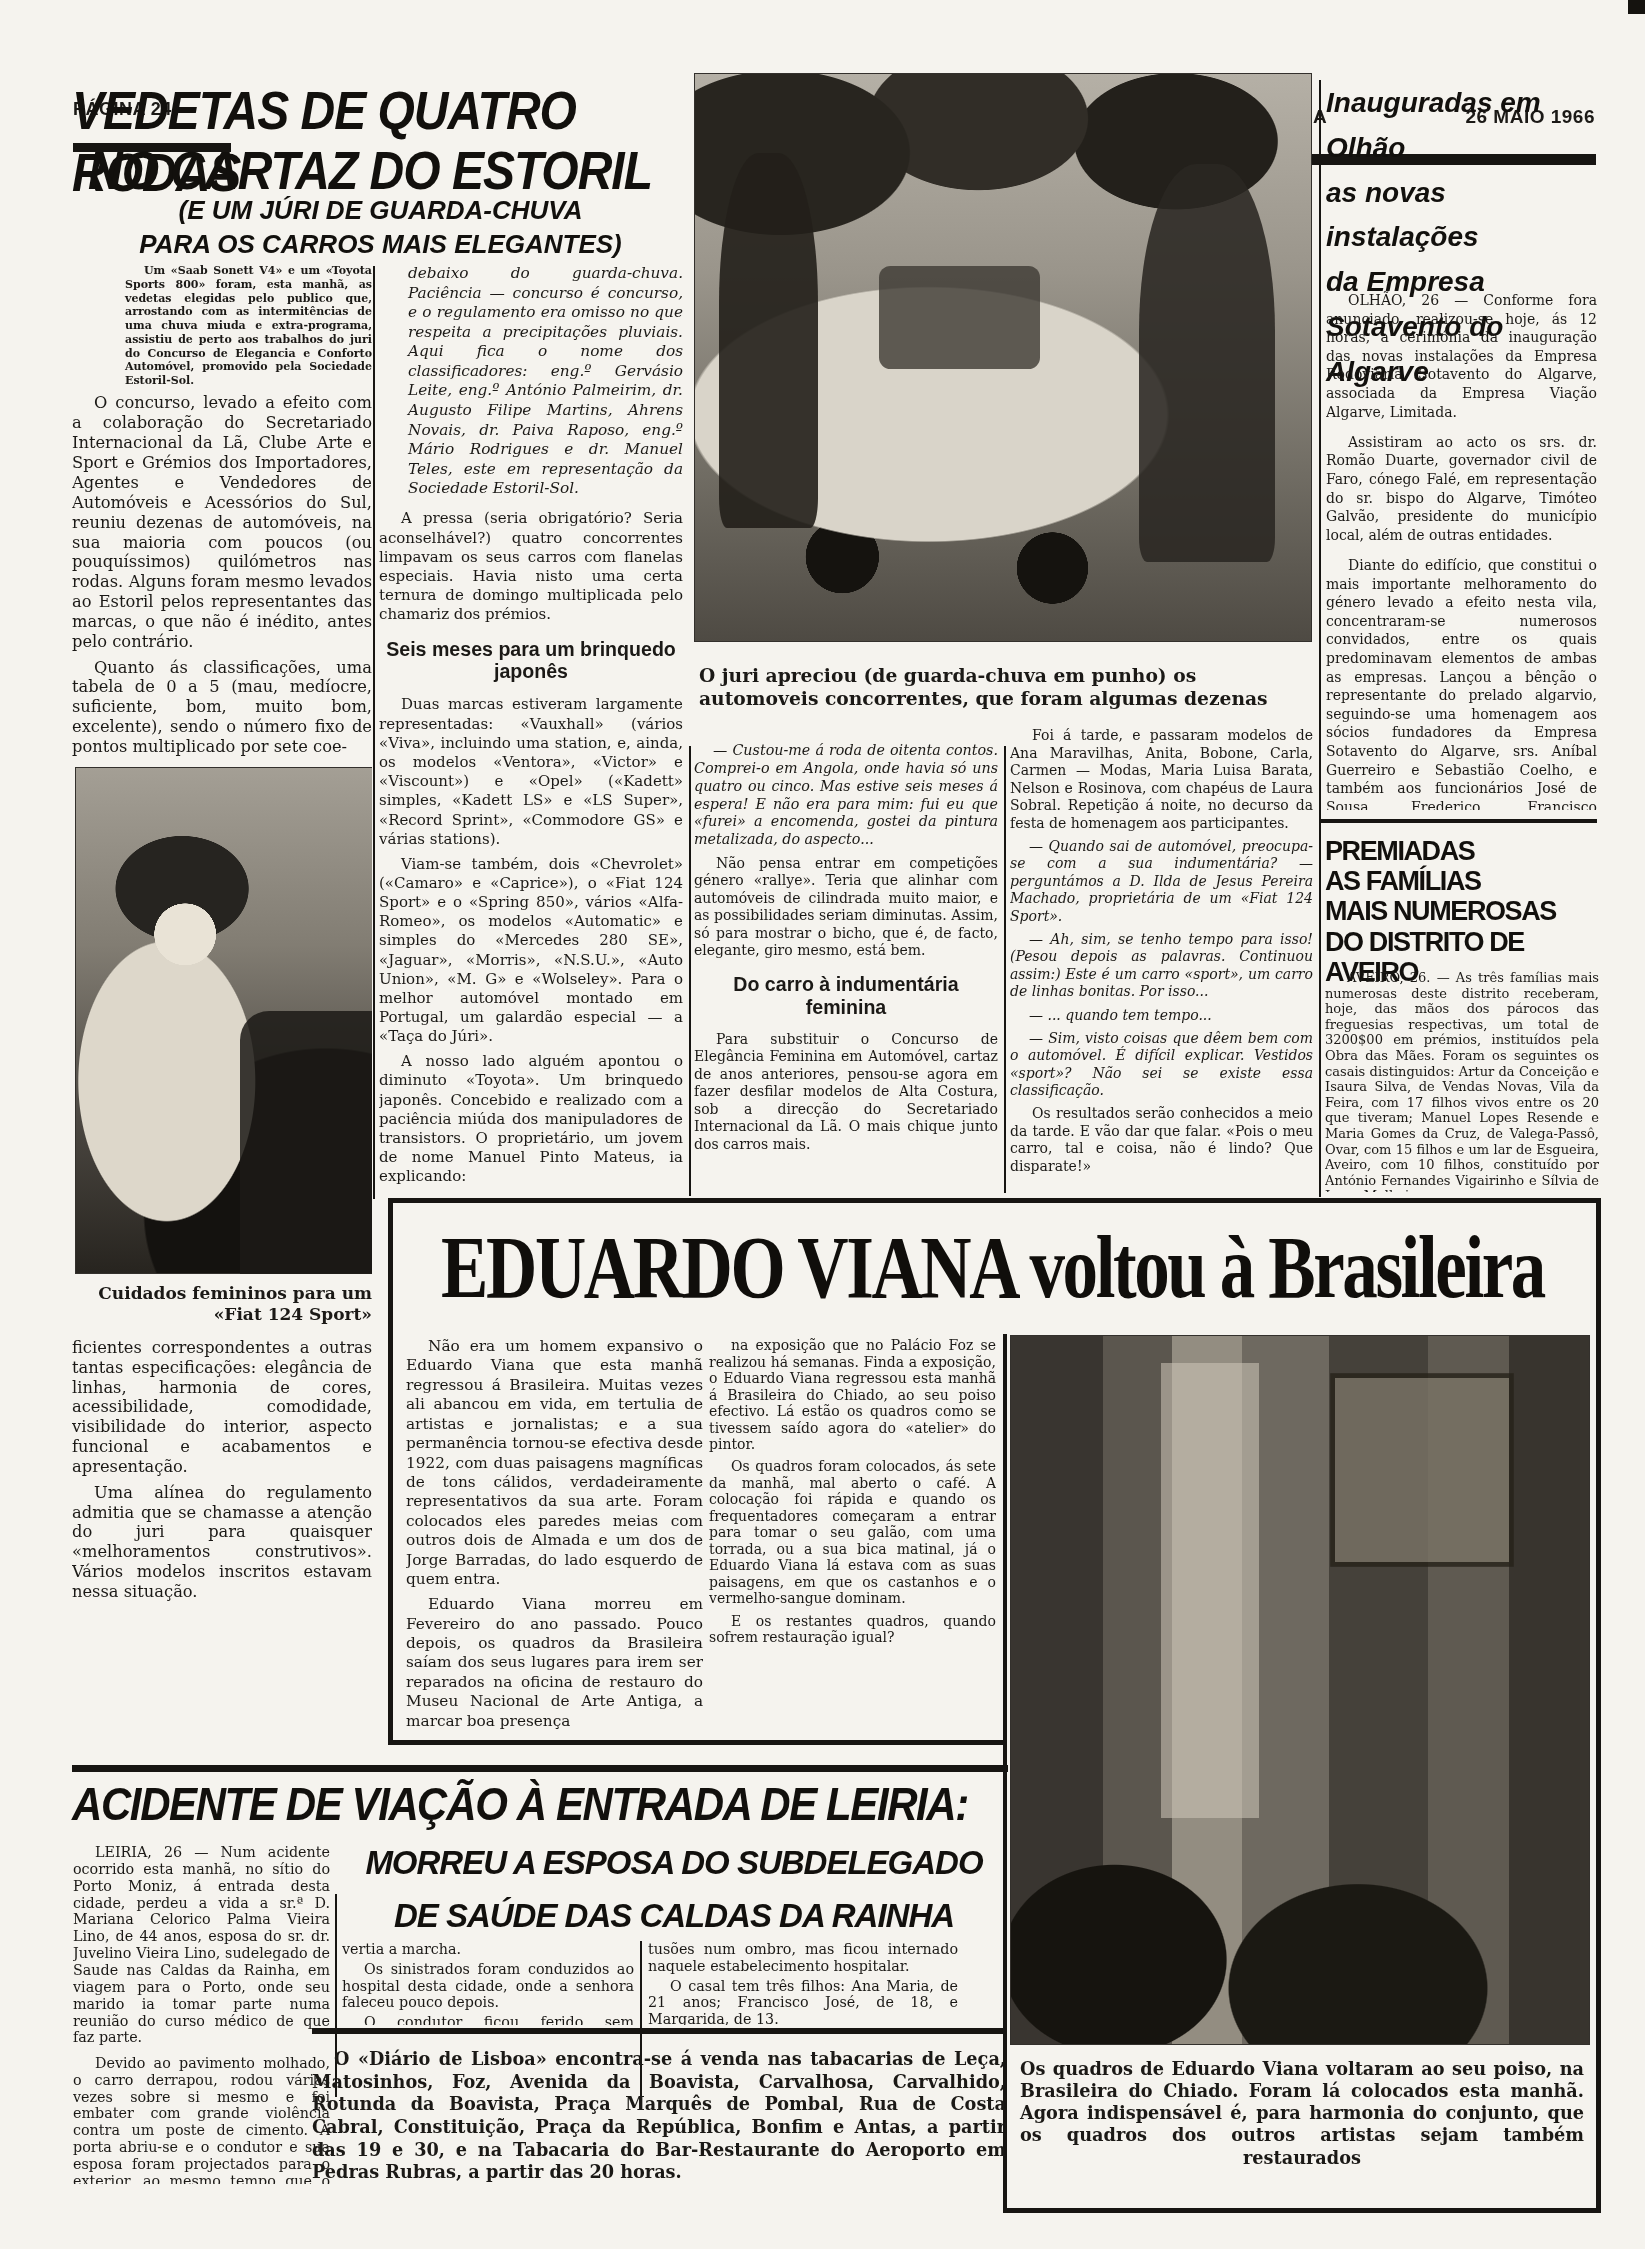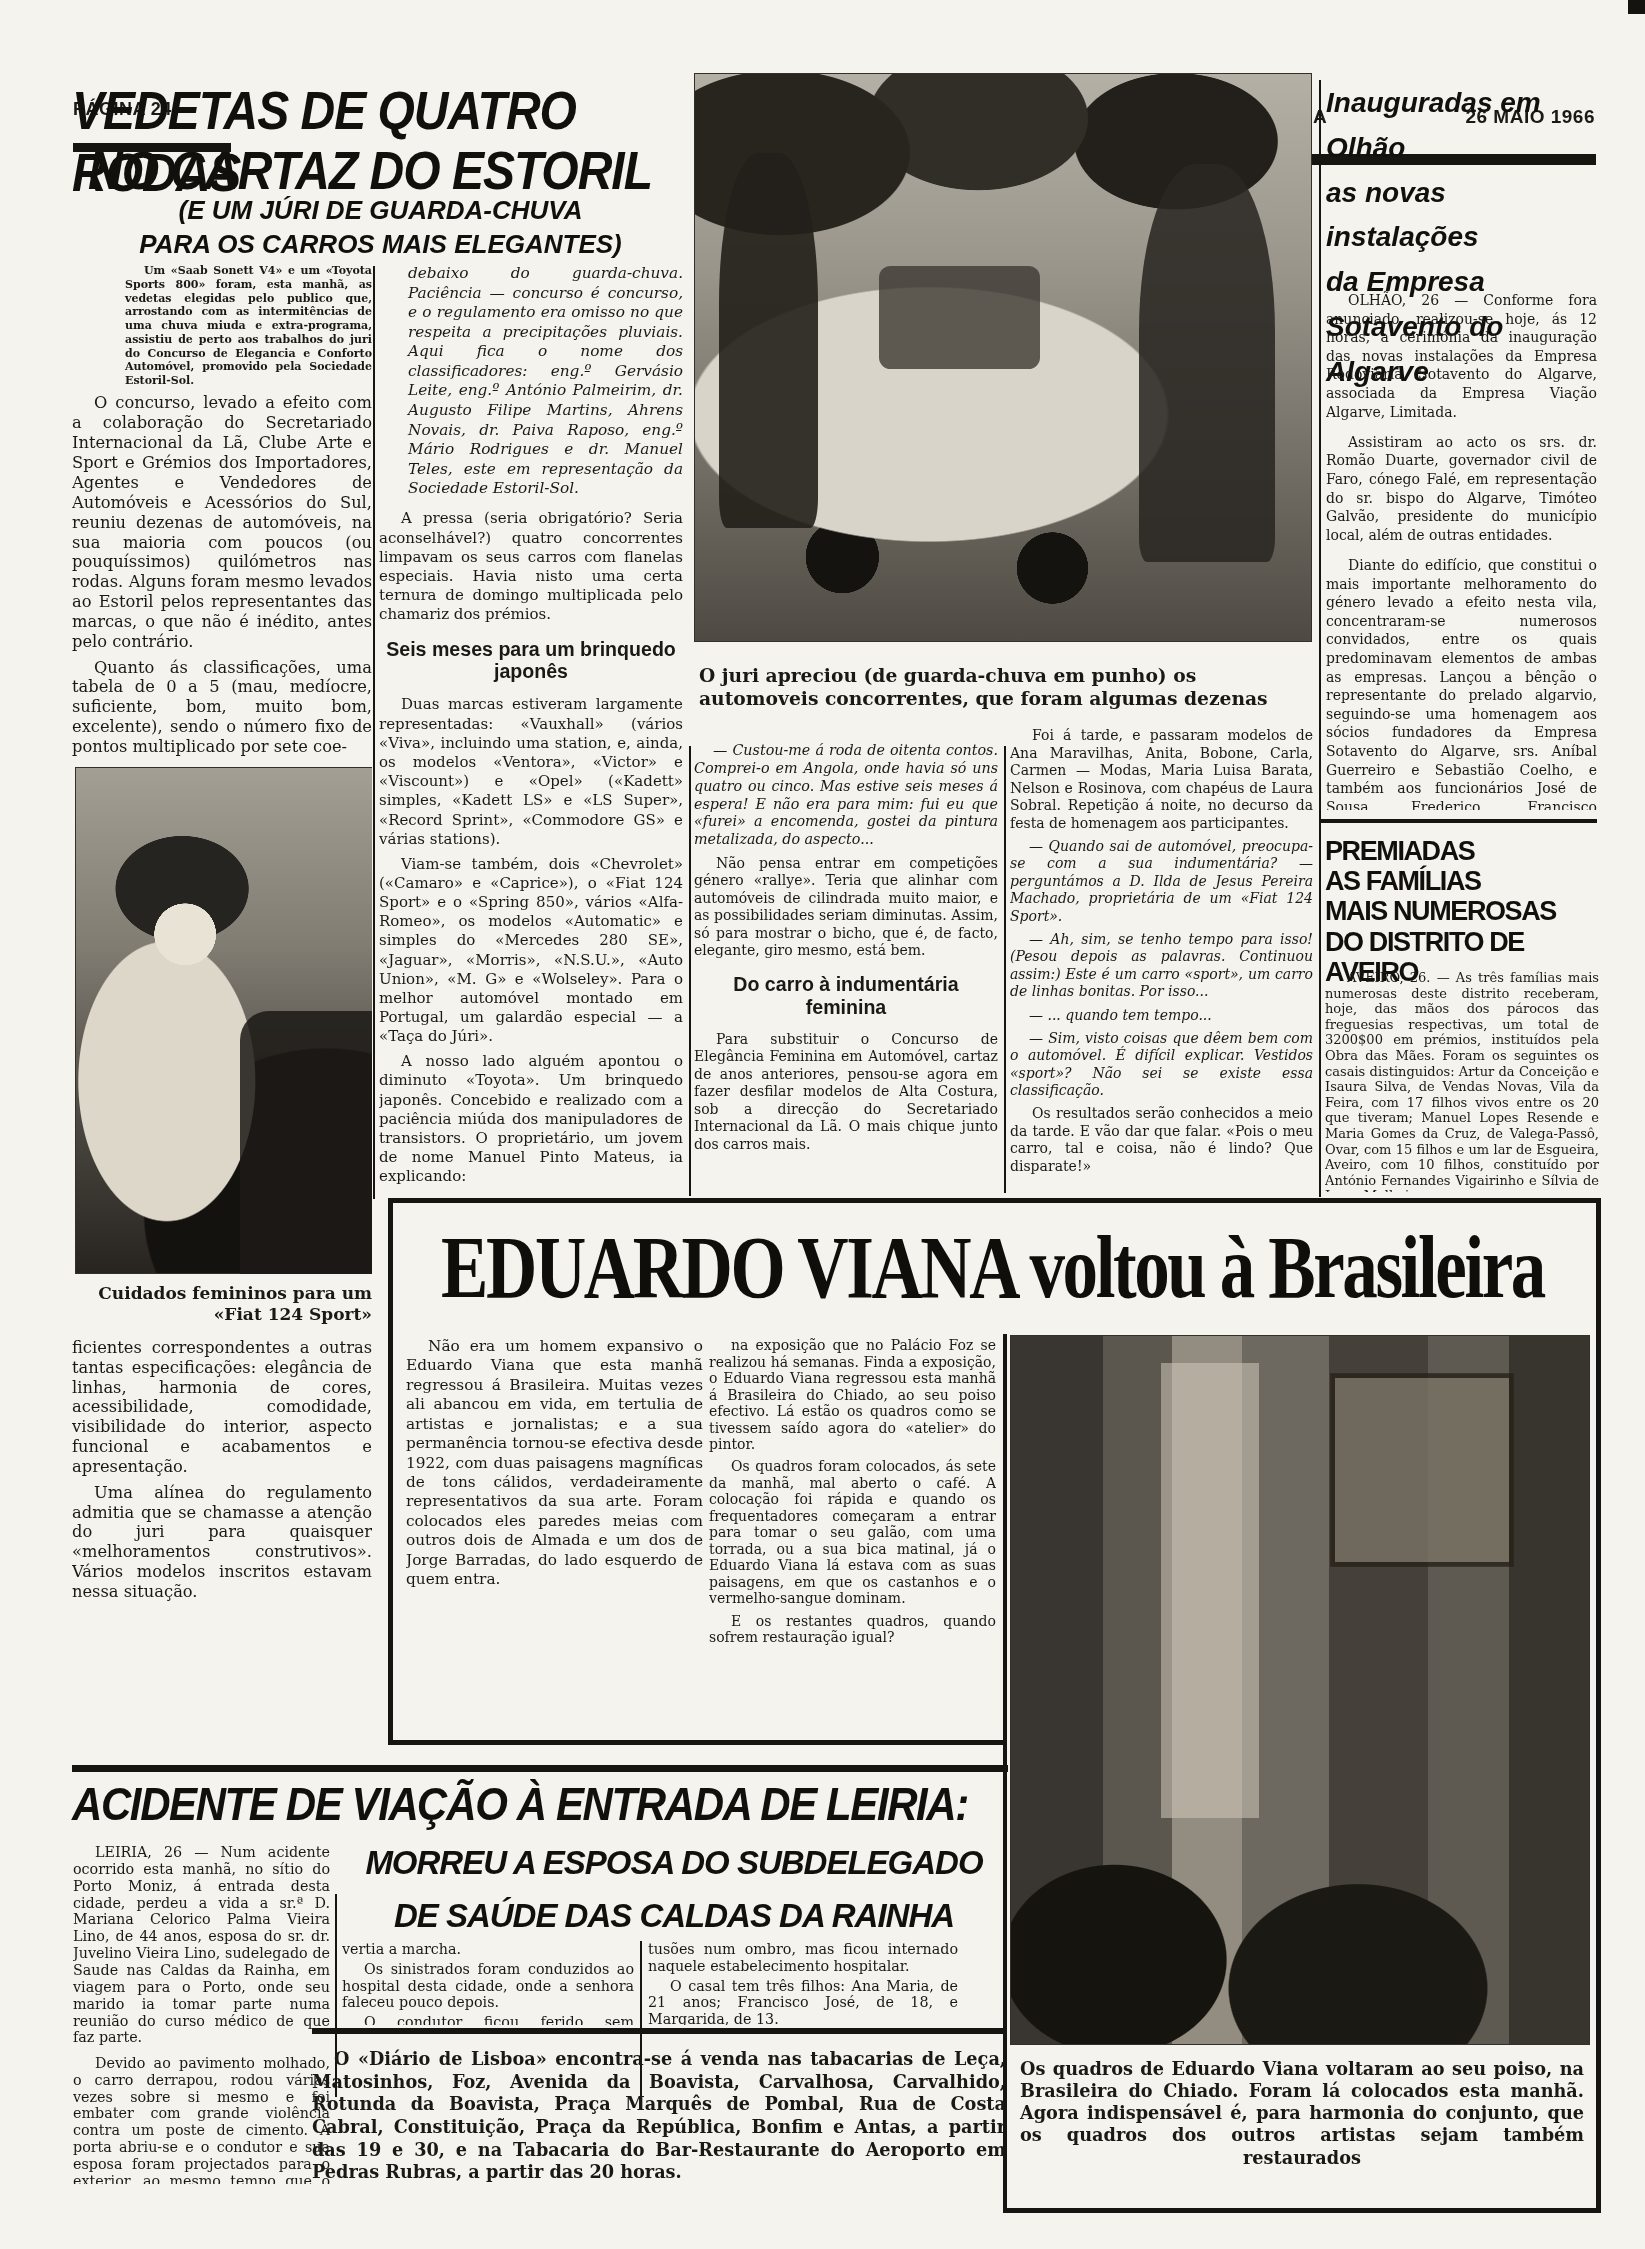--- a/index.html
+++ b/index.html
@@ -136,20 +136,21 @@
   <div class="hr" style="left:388px;top:1740px;width:619px;height:5.3px;"></div>
   <div class="vr" style="left:1003px;top:1334px;width:4.3px;height:878px;"></div>
   <div class="vr" style="left:1596px;top:1198px;width:4.8px;height:1015px;"></div>
   <div class="hr" style="left:1003px;top:2208px;width:597px;height:5.3px;"></div>
 
   <div class="abs serifHead" style="left:397px;top:1217px;width:1191px;text-align:center;font-size:71px;letter-spacing:-2.4px;
               transform:scaleY(1.25);transform-origin:top center;color:#100e0b;">EDUARDO VIANA voltou à Brasileira</div>
 
   <div class="col" style="left:406px;top:1337px;width:297px;height:402px;font-size:15.3px;line-height:1.27;">
     <p class="p">Não era um homem expansivo o Eduardo Viana que esta manhã regressou á Brasileira. Muitas vezes ali abancou em vida, em tertulia de artistas e jornalistas; e a sua permanência tornou-se efectiva desde 1922, com duas paisagens magníficas de tons cálidos, verdadeiramente representativos da sua arte. Foram colocados eles paredes meias com outros dois de Almada e um dos de Jorge Barradas, do lado esquerdo de quem entra.</p>
+    <p class="p">Eduardo Viana morreu em Fevereiro do ano passado. Pouco depois, os quadros da Brasileira saíam dos seus lugares para irem ser reparados na oficina de restauro do Museu Nacional de Arte Antiga, a marcar boa presença</p>
   </div>
   <div class="col" style="left:709px;top:1337px;width:287px;height:392px;font-size:14px;line-height:1.18;">
     <p class="p">na exposição que no Palácio Foz se realizou há semanas. Finda a exposição, o Eduardo Viana regressou esta manhã á Brasileira do Chiado, ao seu poiso efectivo. Lá estão os quadros como se tivessem saído agora do «atelier» do pintor.</p>
     <p class="p">Os quadros foram colocados, ás sete da manhã, mal aberto o café. A colocação foi rápida e quando os frequentadores começaram a entrar para tomar o seu galão, com uma torrada, ou a sua bica matinal, já o Eduardo Viana lá estava com as suas paisagens, em que os castanhos e o vermelho-sangue dominam.</p>
     <p class="p">E os restantes quadros, quando sofrem restauração igual?</p>
   </div>
 
   <div class="photo" style="left:1010px;top:1335px;width:580px;height:710px;
               background:
                radial-gradient(ellipse 124px 105px at 18% 88%, #16140f 0 90%, rgba(0,0,0,0) 91%),

